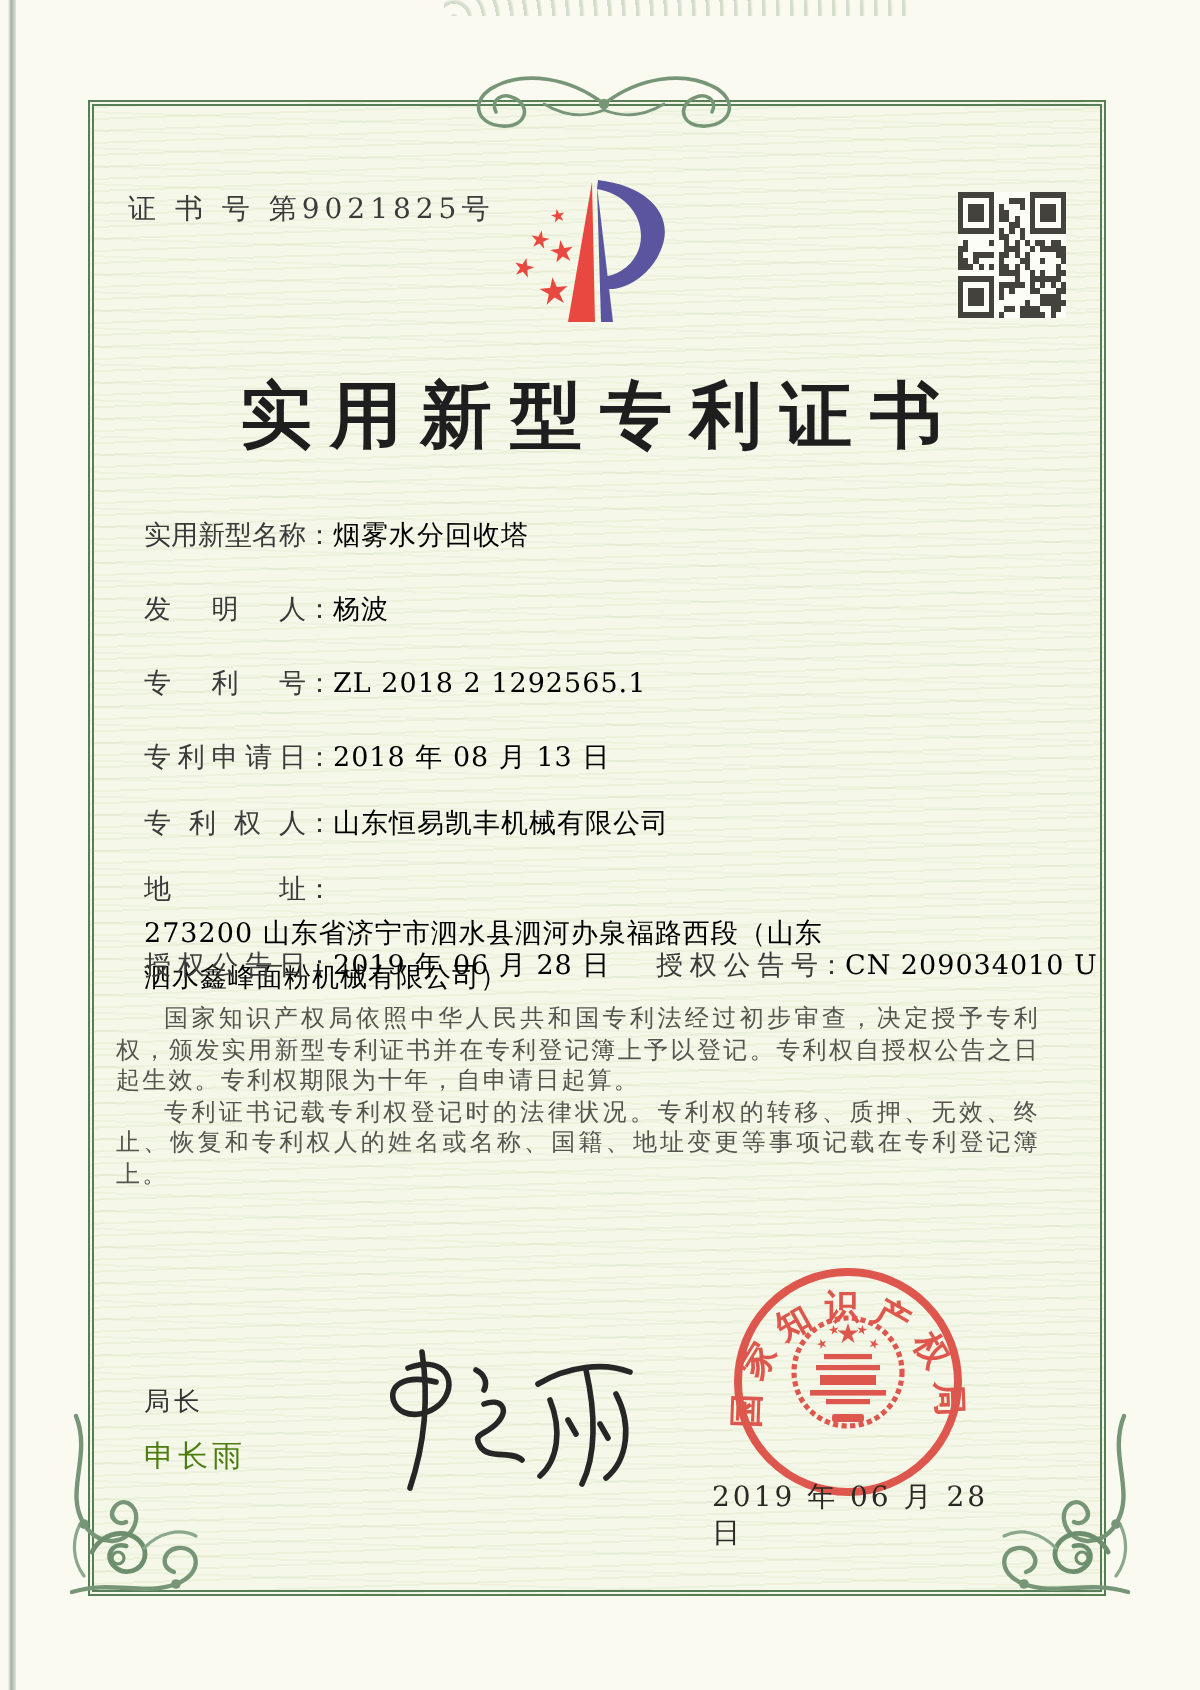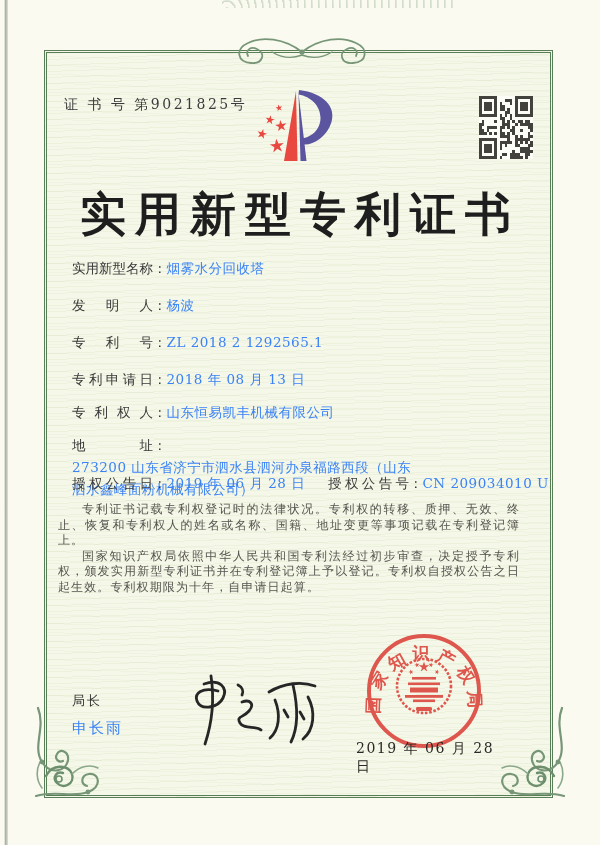--- a/index.html
+++ b/index.html
@@ -39,45 +39,45 @@
     font-size:14px;letter-spacing:2.5px;color:#3b3b3b;
   }
   .qr{position:absolute;left:479px;top:96px;width:54px;height:63px;background:#fdfdf8;}
   .qr svg{display:block;width:100%;height:100%;}
 
   .logo{position:absolute;left:250px;top:82px;width:98px;height:96px;}
   .logo svg{display:block;width:100%;height:100%;}
 
   .title{
     position:absolute;left:0;top:184px;width:600px;text-align:center;
-    font-size:46px;font-weight:600;letter-spacing:9px;color:#1e1e1e;
+    font-size:36px;font-weight:600;letter-spacing:9px;color:#1e1e1e;
   }
 
   .fields{position:absolute;left:72px;top:0;width:446px;font-size:13.5px;color:#353535;}
   .frow{position:absolute;left:0;width:446px;line-height:21px;white-space:nowrap;}
   .frow.wrap{white-space:normal;}
   .flabel{
     display:inline-block;width:6em;vertical-align:top;
     text-align:justify;text-align-last:justify;color:#3a3a3a;
   }
   .fcolon{display:inline-block;vertical-align:top;}
-  .fvalue{display:inline-block;vertical-align:top;color:#3b82f6;letter-spacing:.5px;}
+  .fvalue{display:inline-block;vertical-align:top;color:#000000;letter-spacing:.5px;}
   .fvalue.addr{width:352px;white-space:normal;line-height:22px;}
   .grant-group{position:absolute;top:0;white-space:nowrap;}
   .grant-group.g2{left:233px;margin-left:23px;}
 
   .paras{
     position:absolute;left:58px;top:502px;width:462px;
     font-size:12px;line-height:15.6px;letter-spacing:1.1px;color:#56544f;
     text-align:justify;
   }
   .paras p{margin:0;text-indent:2em;}
 
   .sig-title{position:absolute;left:72px;top:692px;font-size:13px;letter-spacing:2px;color:#333;}
-  .sig-name{position:absolute;left:72px;top:719px;font-size:15px;letter-spacing:2px;color:#3b82f6;}
+  .sig-name{position:absolute;left:72px;top:719px;font-size:15px;letter-spacing:2px;color:#4d7c0f;}
   .sig-hand{position:absolute;left:168px;top:668px;width:158px;height:88px;}
   .sig-hand svg{display:block;width:100%;height:100%;}
 
   .seal{position:absolute;left:353px;top:620px;width:142px;height:142px;opacity:.92;}
   .seal svg{display:block;width:100%;height:100%;}
   .seal-date{
     position:absolute;left:356px;top:740px;width:150px;
     font-size:14px;letter-spacing:1.5px;color:#2c2825;z-index:3;
   }
 
@@ -405,22 +405,22 @@
       <span class="grant-group">
         <span class="flabel">授权公告日</span><span class="fcolon">：</span><span class="fvalue">2019 年 06 月 28 日</span>
       </span>
       <span class="grant-group g2">
         <span class="flabel">授权公告号</span><span class="fcolon">：</span><span class="fvalue">CN 209034010 U</span>
       </span>
     </div>
   </div>
 
   <div class="paras">
+    <p>国家知识产权局依照中华人民共和国专利法经过初步审查，决定授予专利权，颁发实用新型专利证书并在专利登记簿上予以登记。专利权自授权公告之日起生效。专利权期限为十年，自申请日起算。</p>
     <p>专利证书记载专利权登记时的法律状况。专利权的转移、质押、无效、终止、恢复和专利权人的姓名或名称、国籍、地址变更等事项记载在专利登记簿上。</p>
-    <p>国家知识产权局依照中华人民共和国专利法经过初步审查，决定授予专利权，颁发实用新型专利证书并在专利登记簿上予以登记。专利权自授权公告之日起生效。专利权期限为十年，自申请日起算。</p>
   </div>
 
   <div class="sig-title">局长</div>
   <div class="sig-name">申长雨</div>
   <div class="sig-hand">
     <svg viewBox="0 0 158 84">
       <g fill="none" stroke="#262626" stroke-width="2.8" stroke-linecap="round">
         <path d="M36,14 C52,8 60,18 55,28 C50,38 33,41 29,31 C26,23 34,17 50,21"></path>
         <path d="M43,6 C46,26 45,50 37,74"></path>
         <path d="M70,15 C74,17 76,21 74,25"></path>

